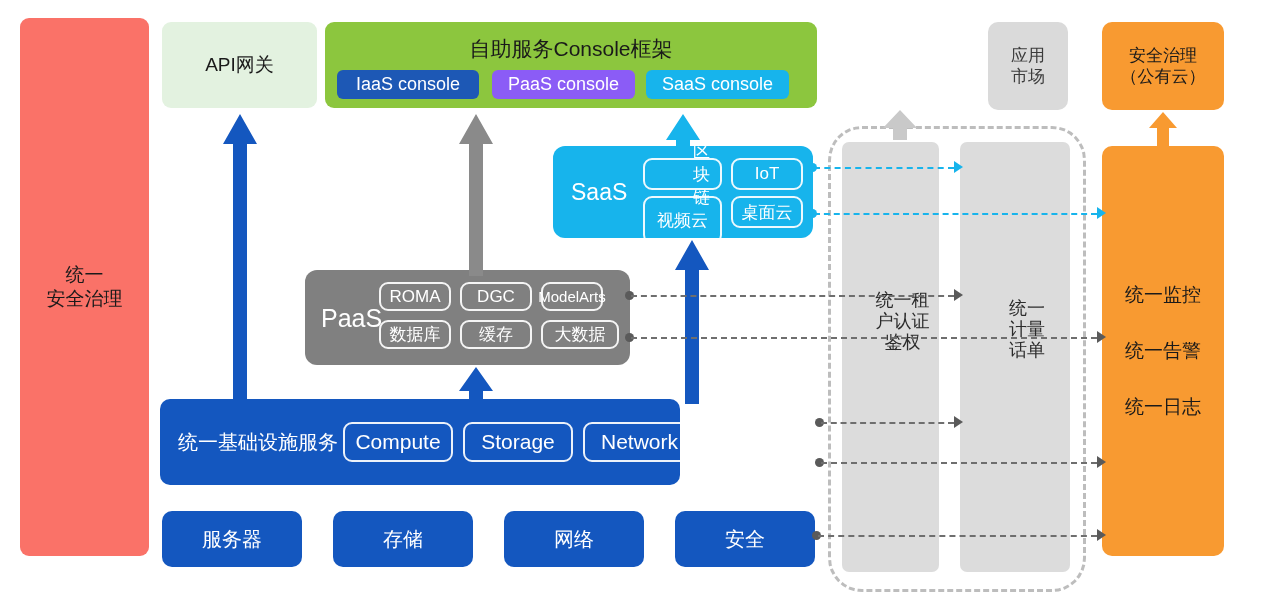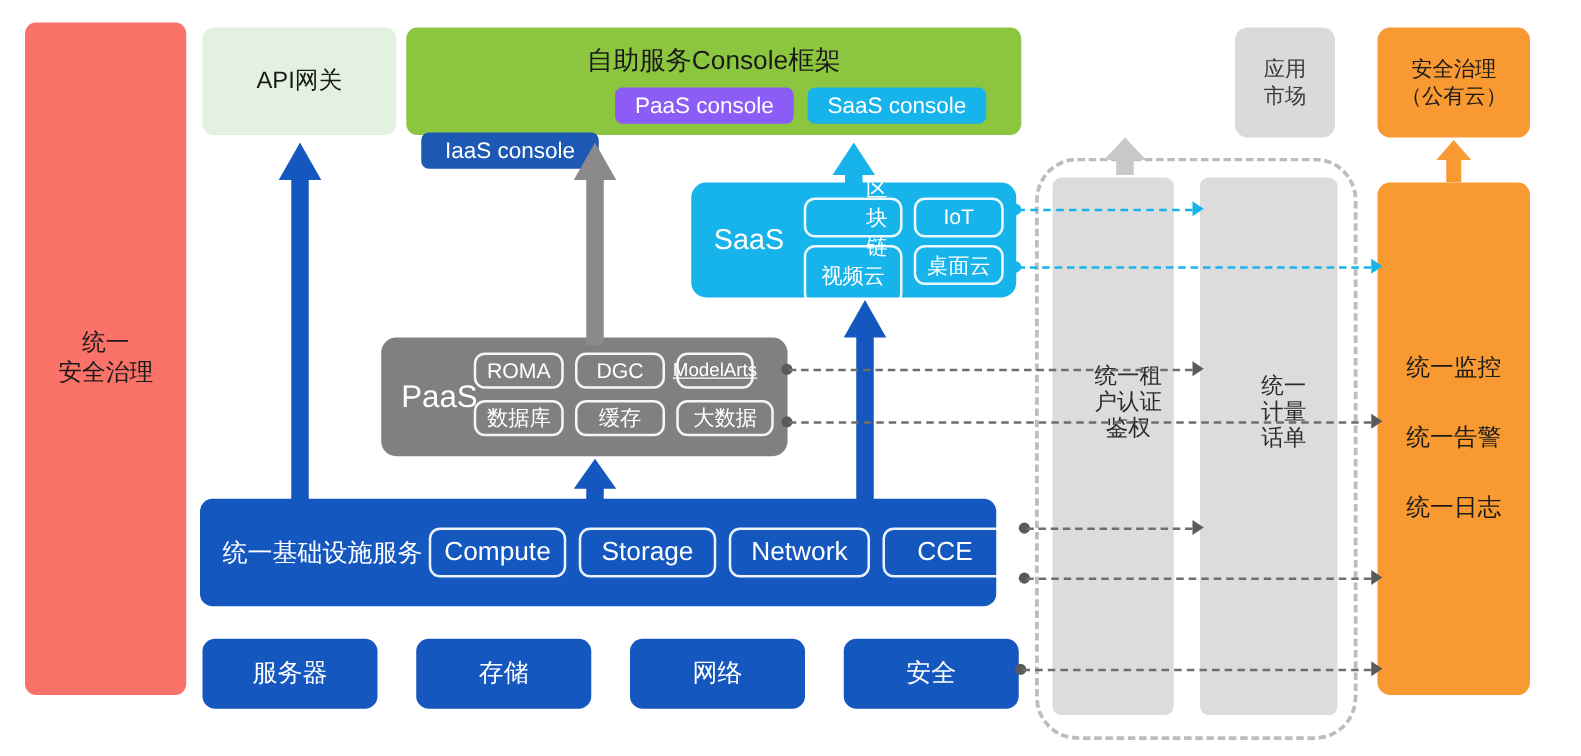--- a/index.html
+++ b/index.html
@@ -10,21 +10,21 @@
   
   .security{background:#fa7268;color:#1a1a1a;font-size:19px;border-radius:9px;}
 
   
   .apigw{background:#e3f2e0;color:#1a1a1a;font-size:19px;border-radius:9px;}
 
   
   .console-frame{background:#8cc63e;border-radius:9px;}
   .console-title{position:absolute;width:100%;top:14px;left:0;text-align:center;color:#1a1a1a;font-size:21px;}
   .chip{position:absolute;box-sizing:border-box;display:flex;align-items:center;justify-content:center;border-radius:6px;font-size:18px;color:#fff;}
-  .chip.iaas{background:#1d58b5;margin-top:36px;}
+  .chip.iaas{background:#1d58b5;}
   .chip.paas{background:#8b5cf6;}
   .chip.saas{background:#17b4ec;}
 
   
   .graybox{background:#dadada;color:#3b3b3b;font-size:17px;border-radius:10px;}
   .graybox sup{font-size:11px;vertical-align:super;}
 
   
   .orangebox{background:#f89a31;color:#1a1a1a;font-size:17px;border-radius:10px;}
   .opspanel{background:#f89a31;color:#1a1a1a;font-size:19px;border-radius:10px;}
@@ -148,35 +148,35 @@
   </div>
 
   <div class="paasbox" style="position:absolute;left:305px;top:270px;width:325px;height:95px;">
     <span class="paas-label">PaaS</span>
     <div class="subchip" style="left:74px;top:12px;width:72px;height:29px;">
       <span>ROMA</span>
     </div>
     <div class="subchip" style="left:155px;top:12px;width:72px;height:29px;">
       <span>DGC</span>
     </div>
-    <div class="subchip" style="left:236px;top:12px;width:62px;height:29px;font-size:15px;text-decoration:underline;">
+    <div class="subchip" style="left:236px;top:12px;width:62px;height:29px;font-size:15px;">
       <span>ModelArts</span>
     </div>
     <div class="subchip" style="left:74px;top:50px;width:72px;height:29px;">
       <span>数据库</span>
     </div>
     <div class="subchip" style="left:155px;top:50px;width:72px;height:29px;">
       <span>缓存</span>
     </div>
     <div class="subchip" style="left:236px;top:50px;width:78px;height:29px;">
       <span>大数据</span>
     </div>
   </div>
 
-  <div class="infrabar" style="position:absolute;left:160px;top:399px;width:637px;height:86px;">
+  <div class="infrabar" style="position:absolute;left:160px;top:399px;width:520px;height:86px;">
     <span class="infra-label">统一基础设施服务</span>
     <div class="infra-chip" style="left:183px;top:23px;width:110px;height:40px;">
       <span>Compute</span>
     </div>
     <div class="infra-chip" style="left:303px;top:23px;width:110px;height:40px;">
       <span>Storage</span>
     </div>
     <div class="infra-chip" style="left:423px;top:23px;width:113px;height:40px;">
       <span>Network</span>
     </div>

